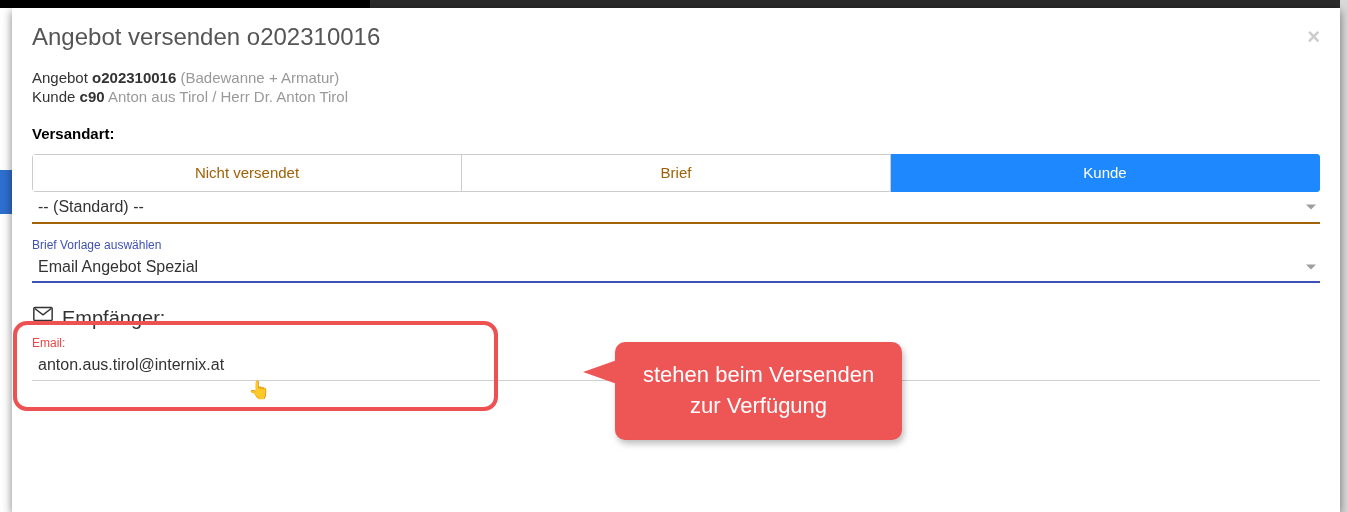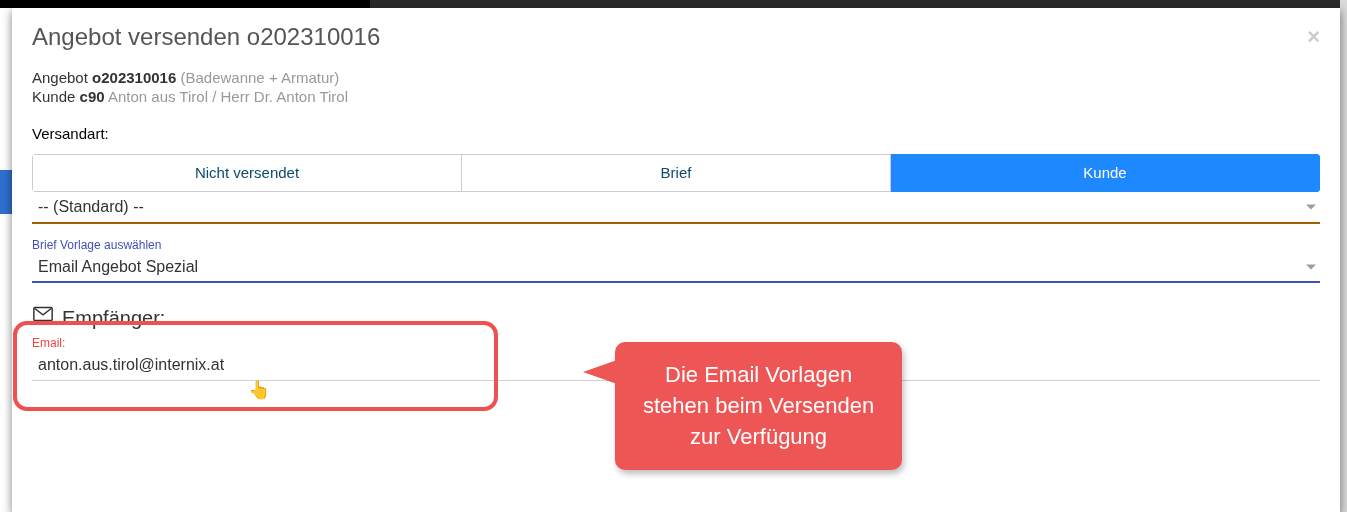--- a/index.html
+++ b/index.html
@@ -80,41 +80,41 @@
   .summary p {
     margin: 0 0 2px 0;
     font-size: 15px;
     color: #333;
   }
   .summary .muted {
     color: #999;
   }
 
   .section-label {
-    font-weight: 400;
+    font-weight: 700;
     font-size: 15px;
     margin: 20px 0 12px 0;
     color: #000;
   }
 
   
   .seg-group {
     display: flex;
     width: 100%;
     border-radius: 4px;
     overflow: hidden;
   }
   .seg-btn {
     flex: 1 1 0;
     text-align: center;
     padding: 9px 0 10px 0;
     font-size: 15px;
     background: #fff;
     border: 1px solid #ccc;
-    color: #0c4a6e;
+    color: #a16207;
     cursor: pointer;
     box-sizing: border-box;
   }
   .seg-btn + .seg-btn { border-left: none; }
   .seg-btn.active {
     background: #1e88ff;
     border-color: #1e88ff;
     color: #fff;
   }
 
@@ -295,18 +295,17 @@
     </div>
     <div class="small-label">Email:</div>
     <input class="text-input" type="text" value="anton.aus.tirol@internix.at" style="">
 
   </div>
 </div>
 
 <div class="hl-rect" style="left:13px; top:321px; width:485px; height:90px;"></div>
 
 <div class="callout" style="left:615px; top:342px;">
-  <div>Die Email Vorlagen</div>
   <div>stehen beim Versenden</div>
   <div>zur Verfügung</div>
 </div>
 
 <span class="cursor-icon" style="left:248px; top:379px;">👆</span>
 
 </body></html>

